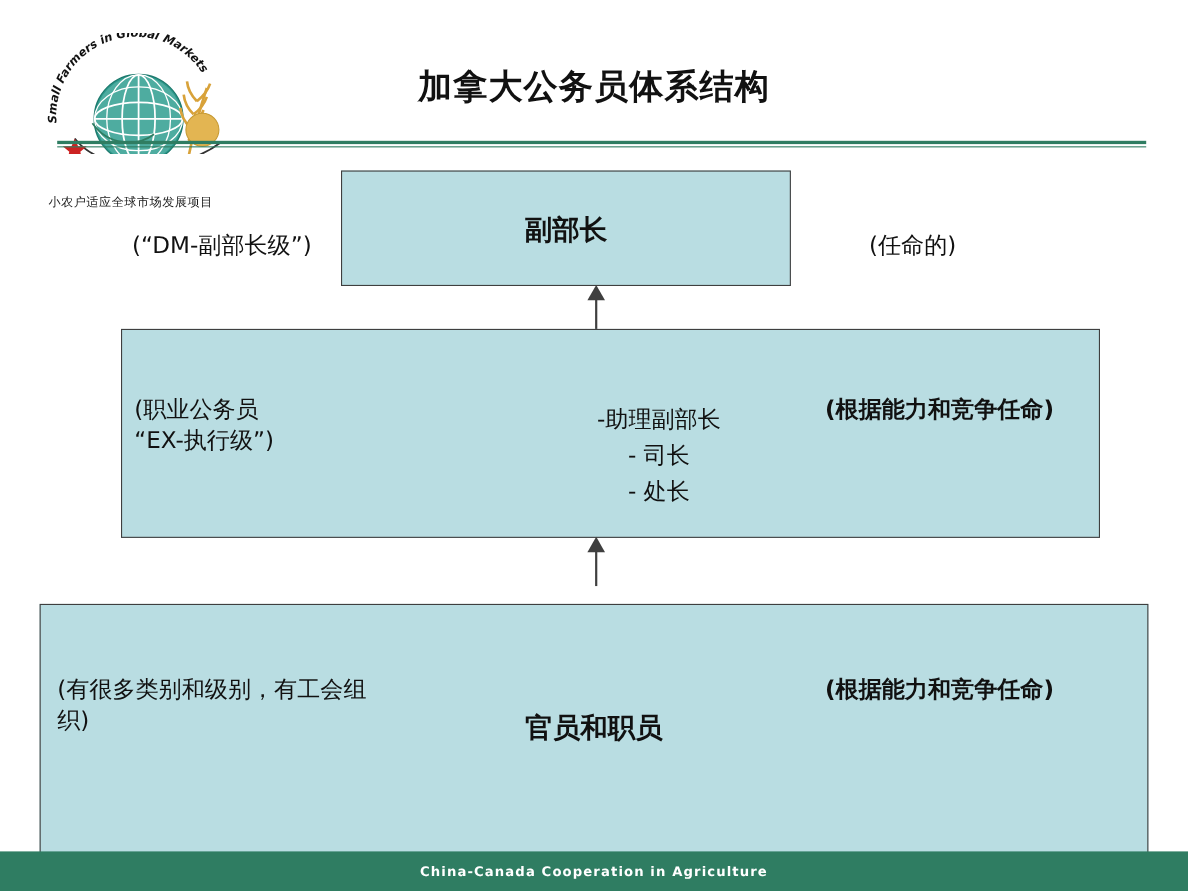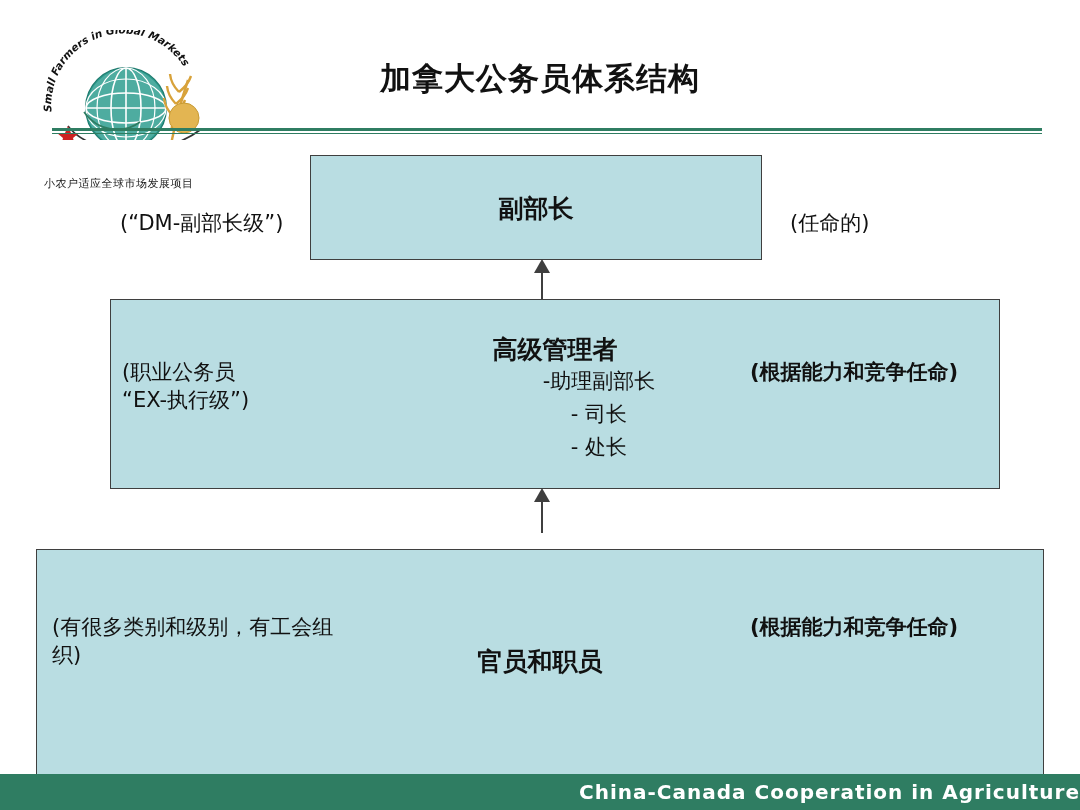--- a/index.html
+++ b/index.html
@@ -77,21 +77,21 @@
   
   .box {
     position: absolute;
     background: #b9dde2;
     border: 1px solid #3f3f3f;
     box-sizing: border-box;
   }
   #box-dm {
     left: 310px;
     top: 155px;
-    width: 452px;
+    width: 409px;
     height: 105px;
   }
   #box-exec {
     left: 110px;
     top: 299px;
     width: 890px;
     height: 190px;
   }
   #box-staff {
     left: 36px;
@@ -165,23 +165,23 @@
     height: 36px;
     background: #2f7d62;
   }
   #footer-text {
     position: absolute;
     left: 0;
     top: 0;
     width: 1080px;
     height: 36px;
     line-height: 36px;
-    text-align: right;
+    text-align: center;
     color: #ffffff;
-    font-size: 20px;
+    font-size: 12px;
     font-weight: bold;
     font-family: "DejaVu Sans", sans-serif;
     letter-spacing: 1px;
   }
 </style>
 </head>
 <body>
 
 <div id="logo">
   <svg class="arc-text" viewBox="0 0 168 110">
@@ -235,21 +235,20 @@
 </div>
 <div class="annot" id="annot-dm-left">(“DM-副部长级”)</div>
 <div class="annot" id="annot-dm-right">(任命的)</div>
 
 <svg class="arrow" style="left:525px; top:258px; width:34px; height:44px;" viewBox="0 0 34 44">
   <line x1="17" y1="44" x2="17" y2="12" stroke="#3f3f3f" stroke-width="2"></line>
   <polygon points="17,1 9,15 25,15" fill="#3f3f3f"></polygon>
 </svg>
 
 <div class="box" id="box-exec">
-  <div class="box-heading">高级管理者</div>
   <div id="exec-sublist">
     <div>-助理副部长</div>
     <div>- 司长</div>
     <div>- 处长</div>
   </div>
 </div>
 <div class="annot" id="annot-exec-left" style="white-space:pre-line;">(职业公务员
 “EX-执行级”)</div>
 <div class="annot" id="annot-exec-right">(根据能力和竞争任命)</div>
 

